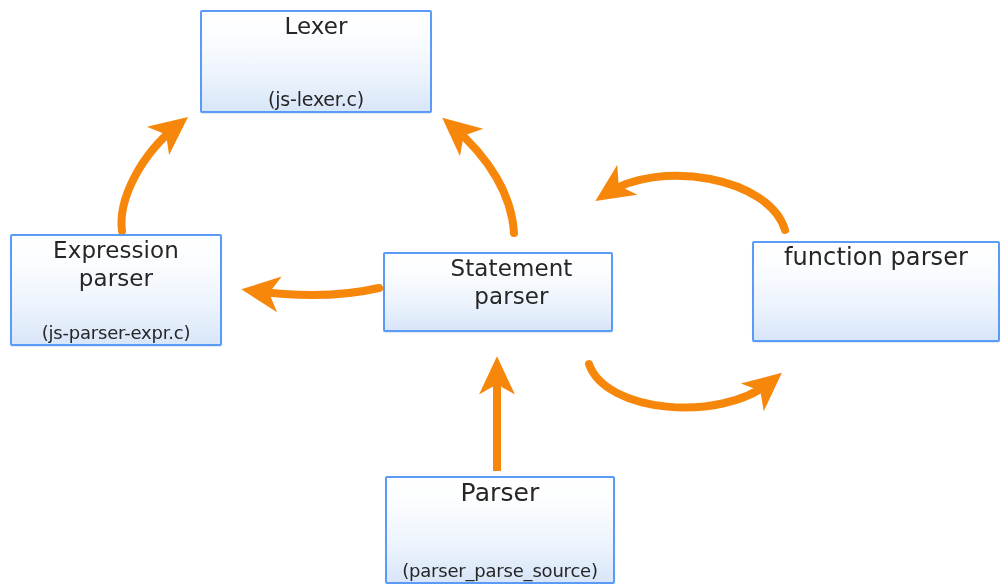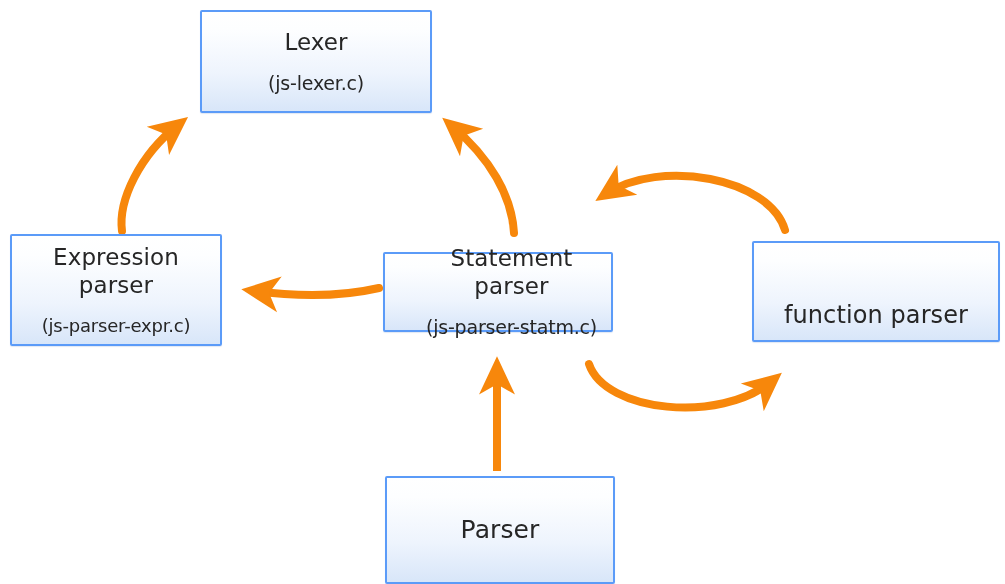--- a/index.html
+++ b/index.html
@@ -28,21 +28,21 @@
   }
   .node {
     position: absolute;
     box-sizing: border-box;
     border: 2px solid #5b9bf8;
     border-radius: 2px;
     background: linear-gradient(to bottom, #ffffff 0%, #fdfeff 18%, #eef4fd 62%, #d8e6f9 100%);
     display: flex;
     flex-direction: column;
     align-items: center;
-    justify-content: center;
+    justify-content: space-between;
     text-align: center;
     color: #262626;
     line-height: 1.22;
     box-shadow: 0 1px 1px rgba(90,130,190,0.18);
   }
   .node .title {
     font-size: 23px;
     letter-spacing: 0.1px;
     white-space: pre-line;
   }
@@ -51,21 +51,21 @@
     letter-spacing: -0.2px;
     margin-top: 16px;
     white-space: nowrap;
   }
   #node-lexer   { left: 200px; top: 10px;  width: 232px; height: 103px; }
   #node-expr    { left: 10px;  top: 234px; width: 212px; height: 112px; }
   #node-statm   { left: 383px; top: 252px; width: 230px; height: 80px; padding-left: 27px; }
   #node-func    { left: 752px; top: 241px; width: 248px; height: 101px; }
   #node-parser  { left: 385px; top: 476px; width: 230px; height: 108px; }
 
-  #node-func .title { font-size: 24px; margin-top: 48px; }
+  #node-func .title { font-size: 24px; }
   #node-func .sub   { font-size: 18px; }
   #node-expr .sub   { font-size: 18px; }
   #node-parser .title { font-size: 25px; }
   #node-parser .sub   { font-size: 18px; }
 </style>
 </head>
 <body>
 
 <div id="canvas">
 
@@ -96,24 +96,24 @@
 
   <div class="node" id="node-expr">
     <div class="title">Expression
 parser</div>
     <div class="sub">(js-parser-expr.c)</div>
   </div>
 
   <div class="node" id="node-statm">
     <div class="title">Statement
 parser</div>
-    <div class="sub">(js-parser-statm.c)</div>
   </div>
 
   <div class="node" id="node-func">
     <div class="title">function parser</div>
   </div>
 
   <div class="node" id="node-parser">
     <div class="title">Parser</div>
+    <div class="sub">(parser_parse_source)</div>
   </div>
 
 </div>
 
 </body></html>

